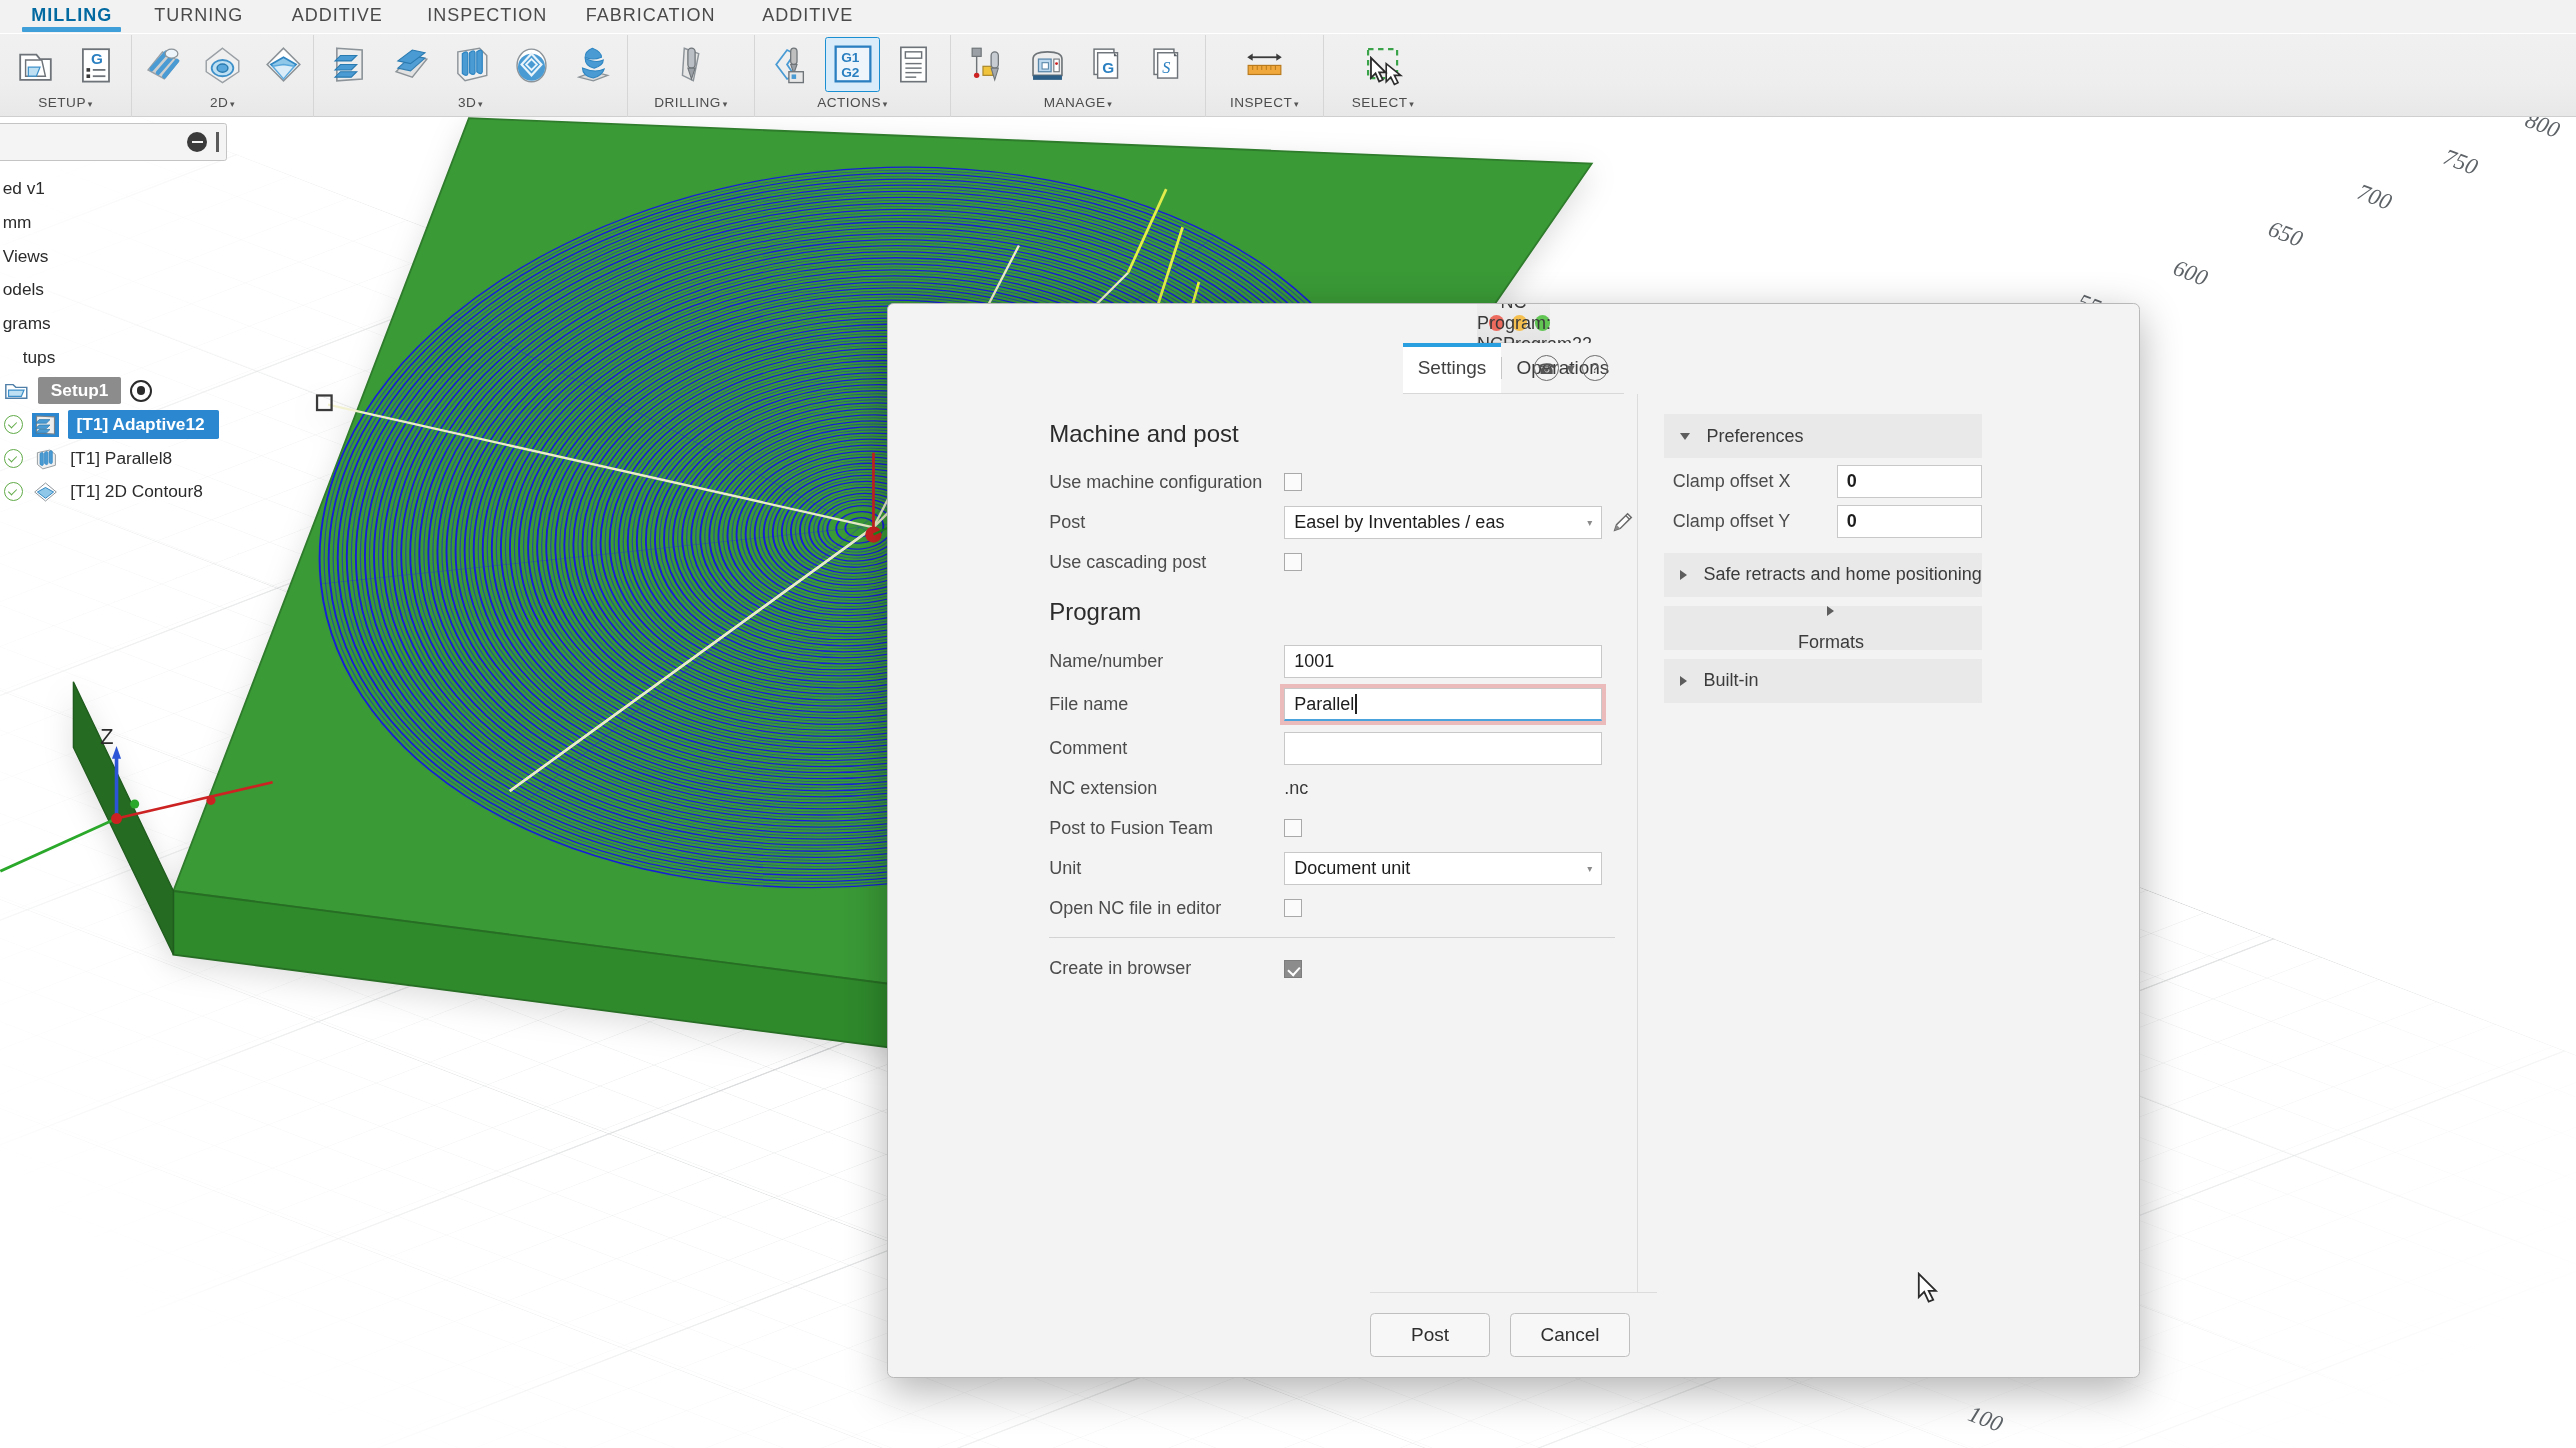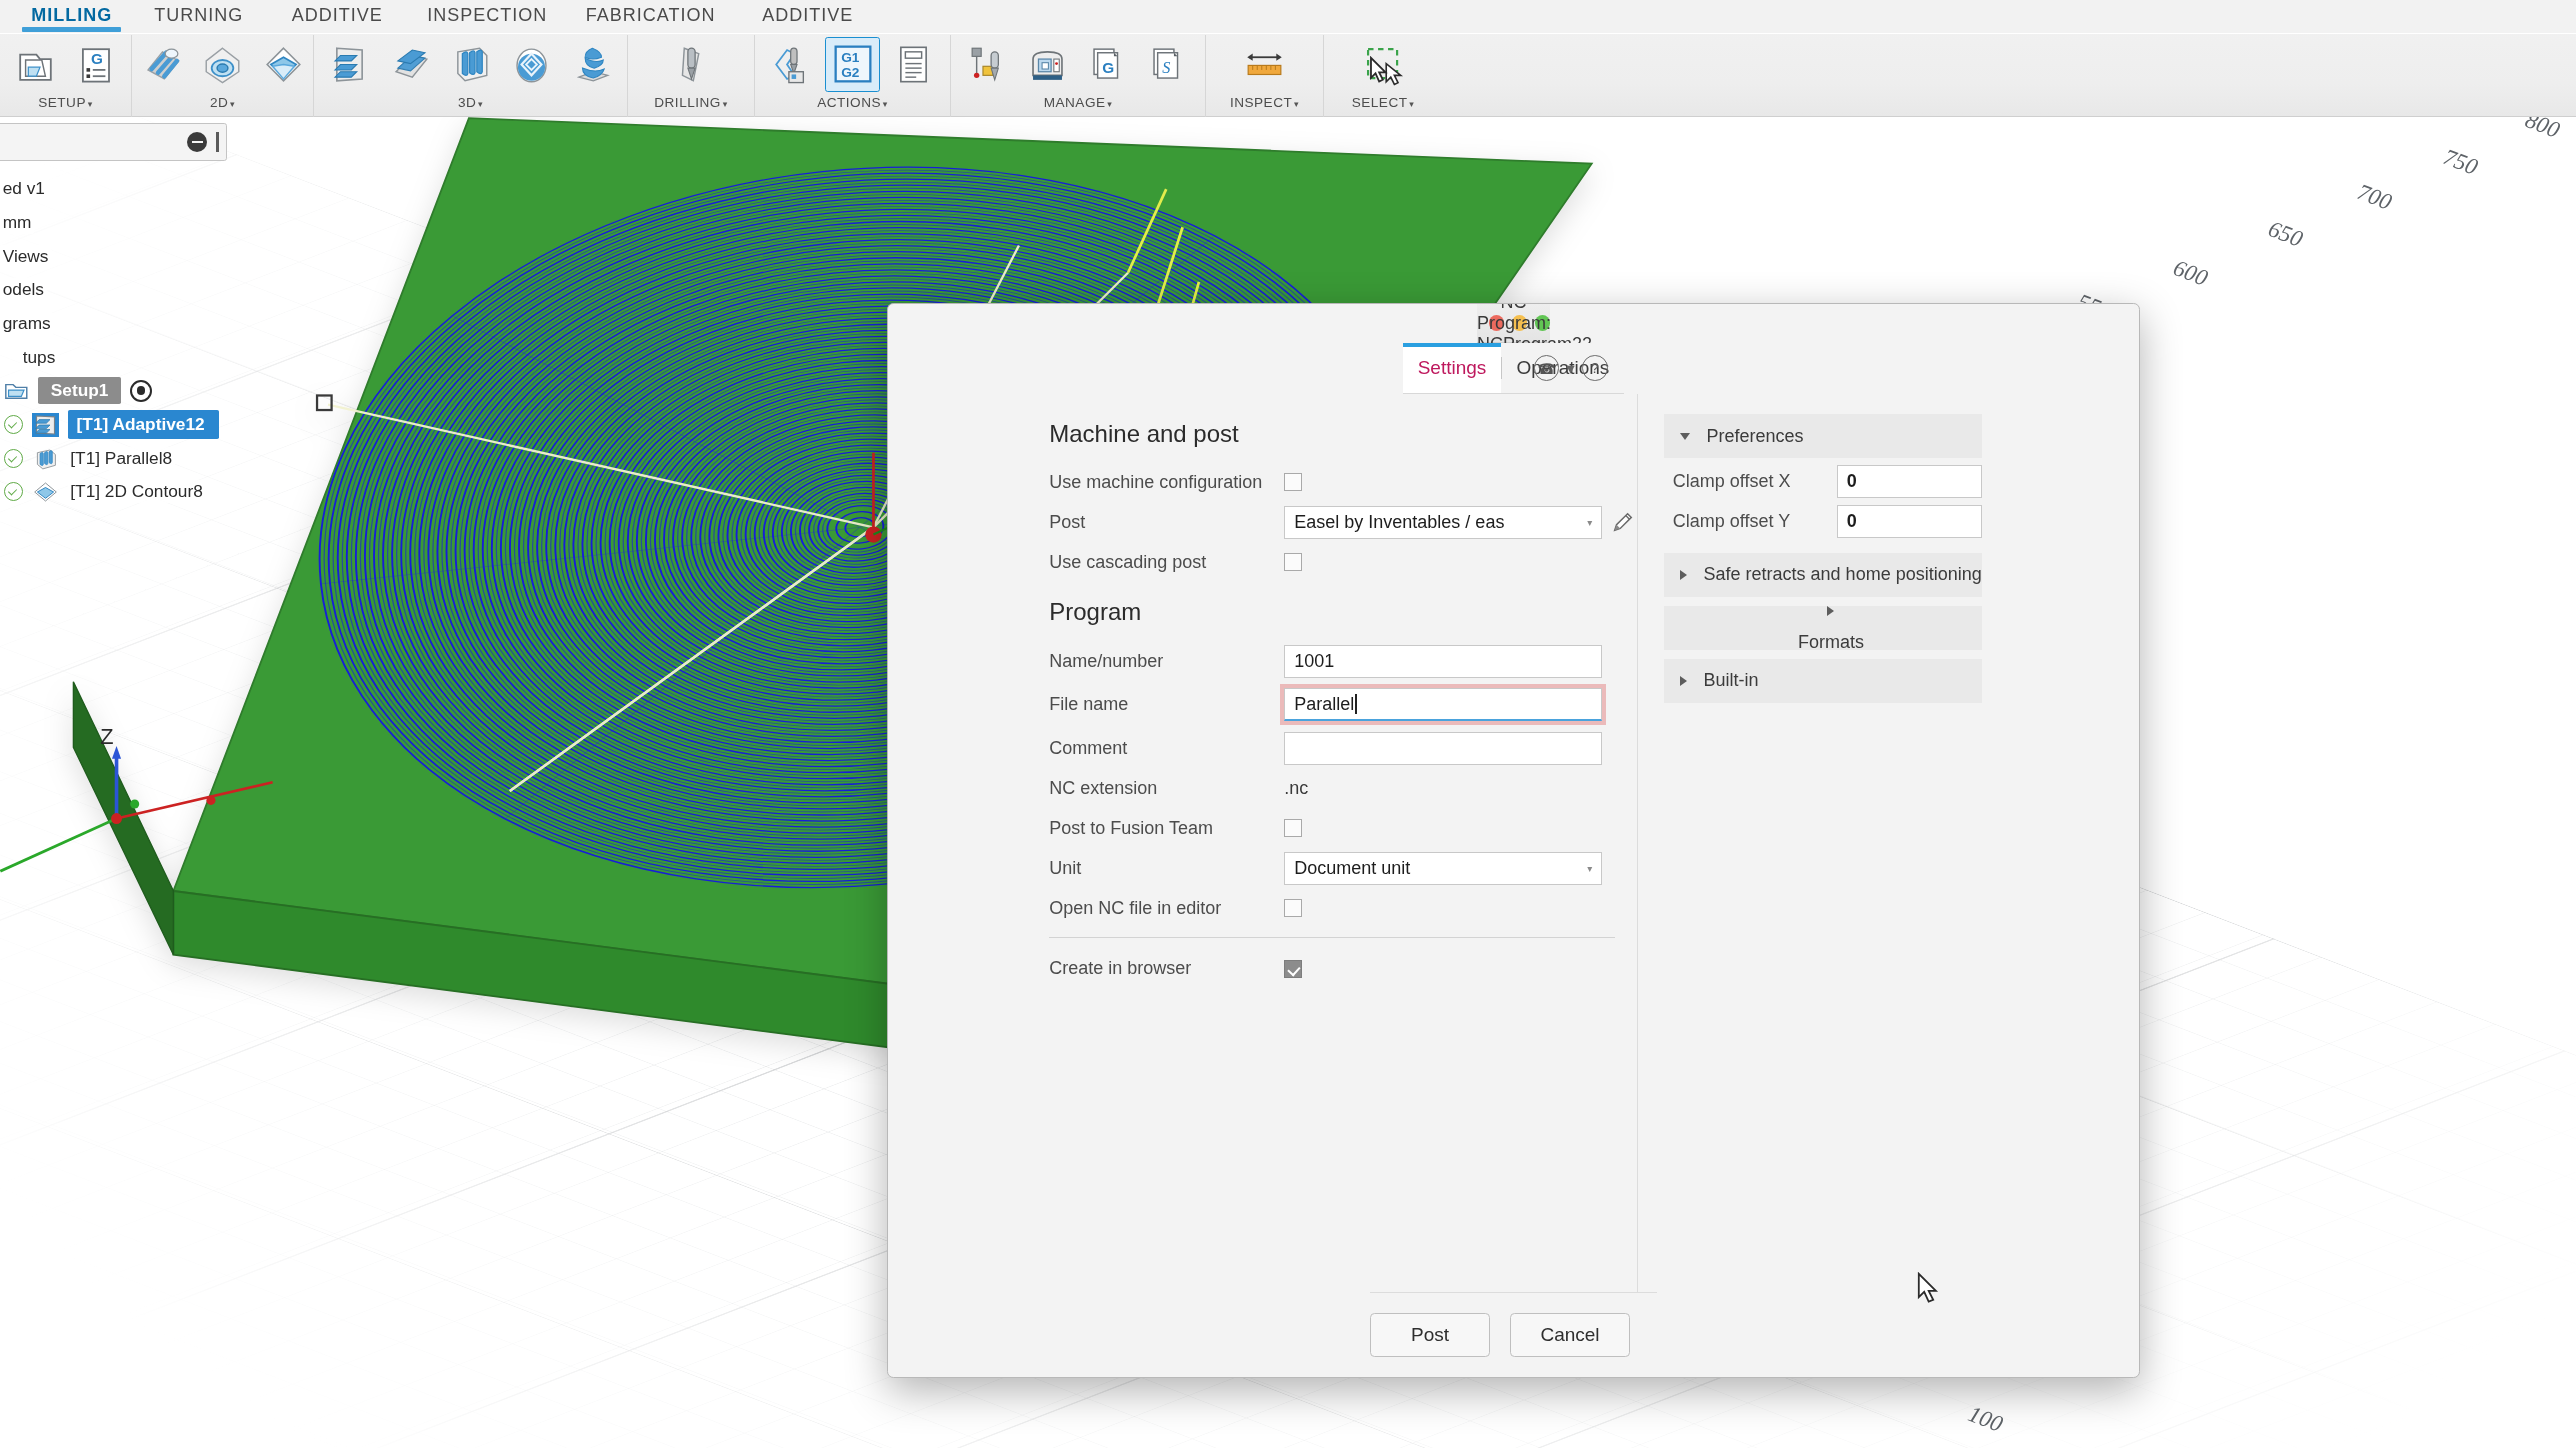--- a/index.html
+++ b/index.html
@@ -203,21 +203,21 @@
     background: #f3f3f3;
     border-bottom: 0.9px solid #d8d8d8;
     display: flex; align-items: center; justify-content: center;
     position: relative;
   }
   .dtab {
     font-size: 19px; color: #3b3b3b;
     padding: 0 14.6px; height: 50px; line-height: 50px;
     position: relative; cursor: pointer;
   }
-  .dtab.active { background: #ffffff; color: #be185d; }
+  .dtab.active { background: #ffffff; color: #404040; }
   .dtab.active::before {
     content: ""; position: absolute; left: 0; right: 0; top: 0; height: 3.6px;
     background: #2a9fe0;
   }
   .dtab-sep { width: 0.9px; height: 22px; background: #c7c7c7; }
   #dlg-tab-icons {
     position: absolute; right: 16.4px; top: 0; height: 50px;
     display: flex; align-items: center; gap: 7.3px;
   }
   .circ-icon {

